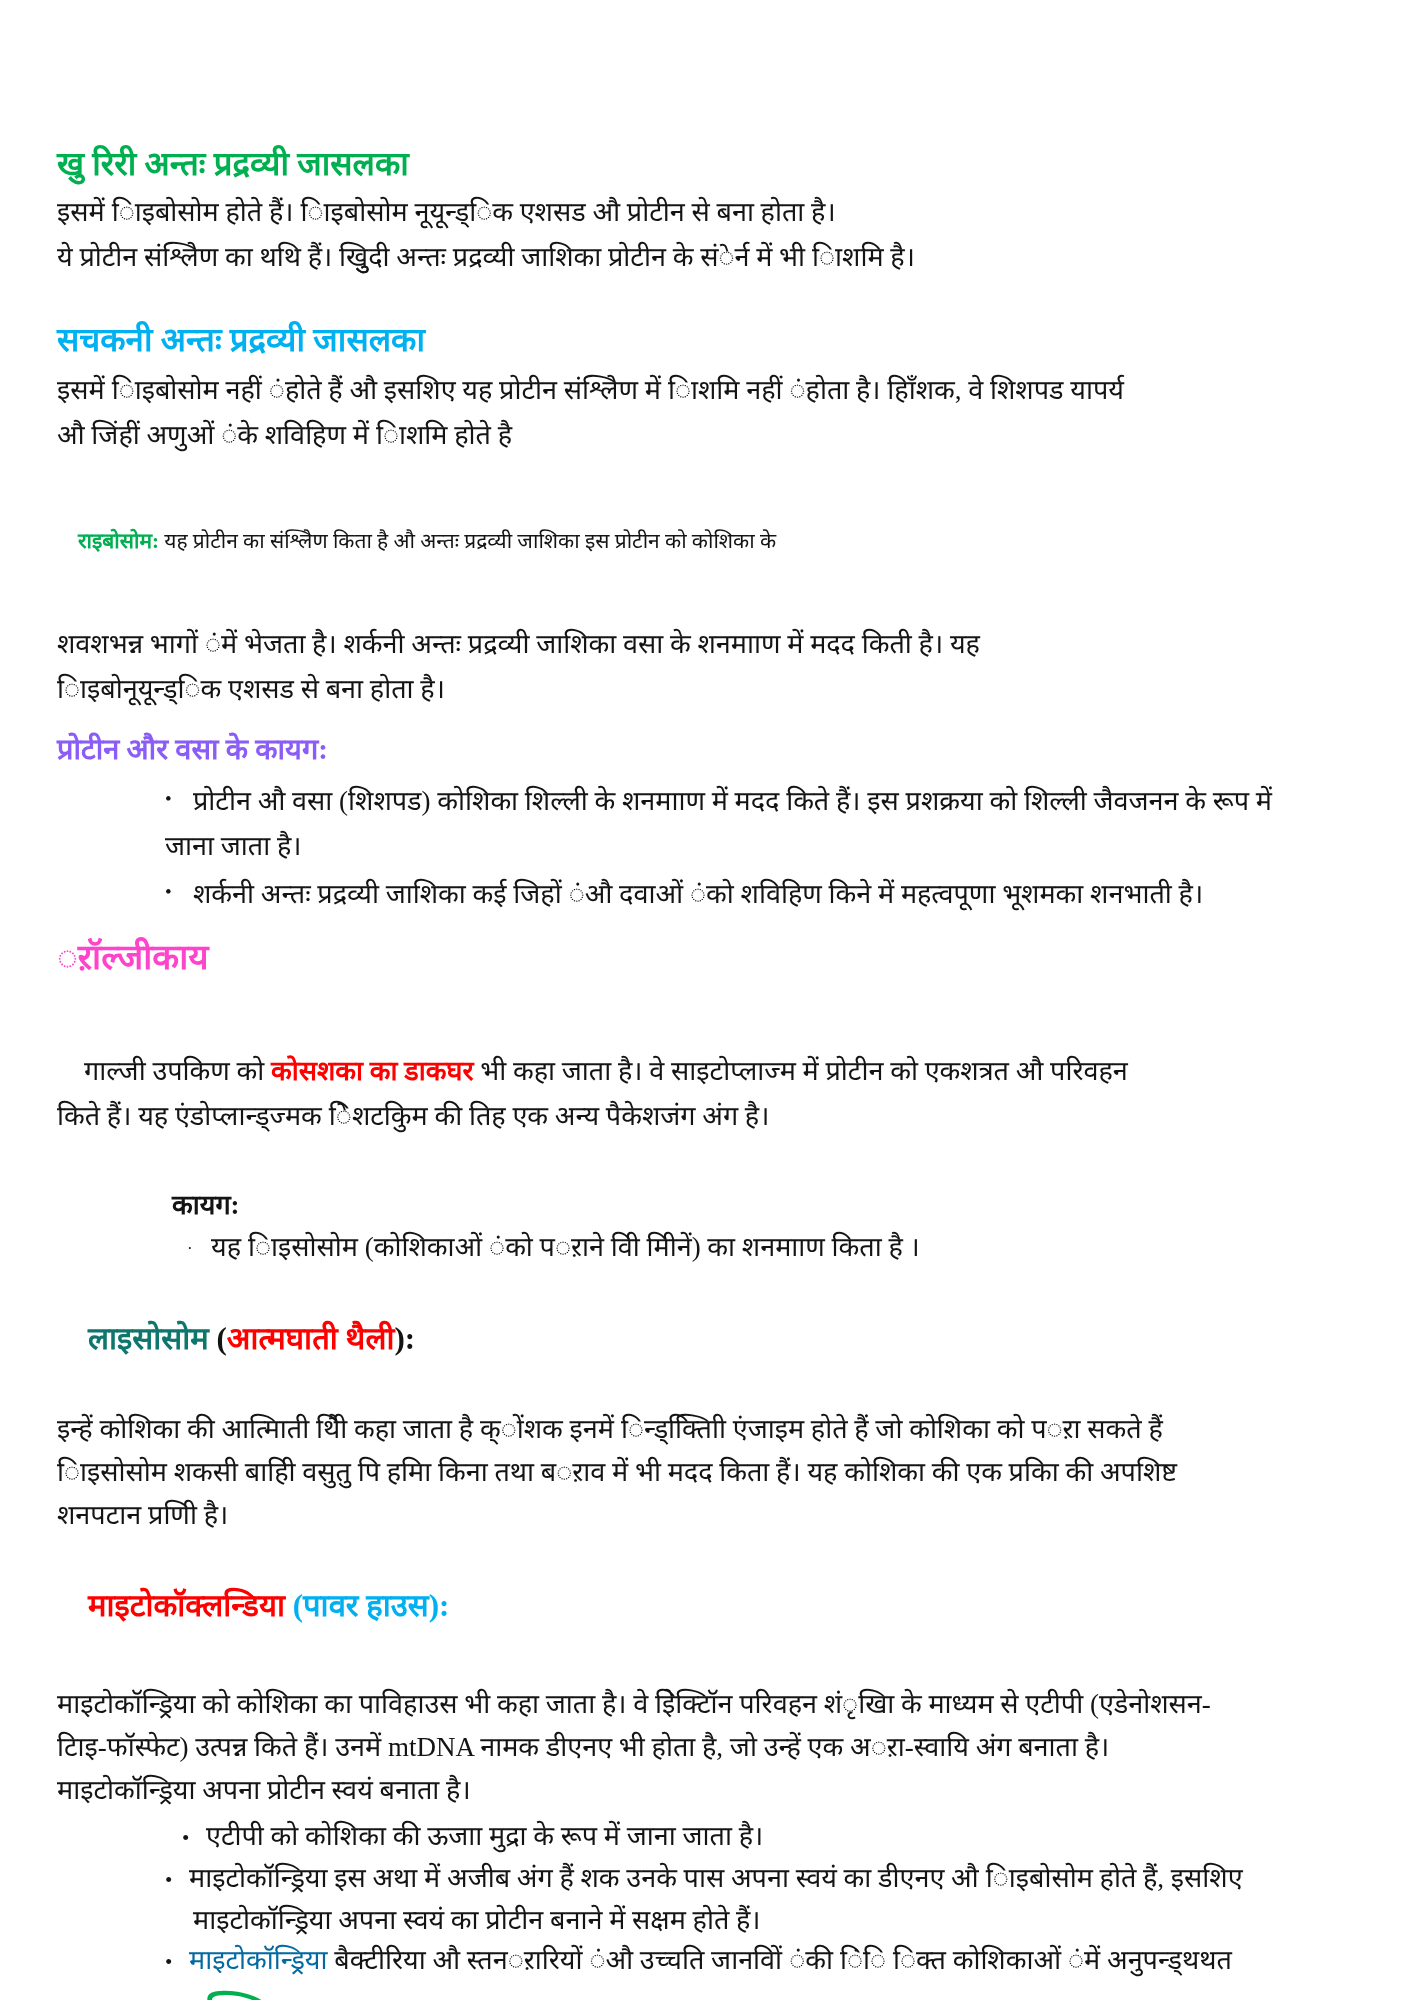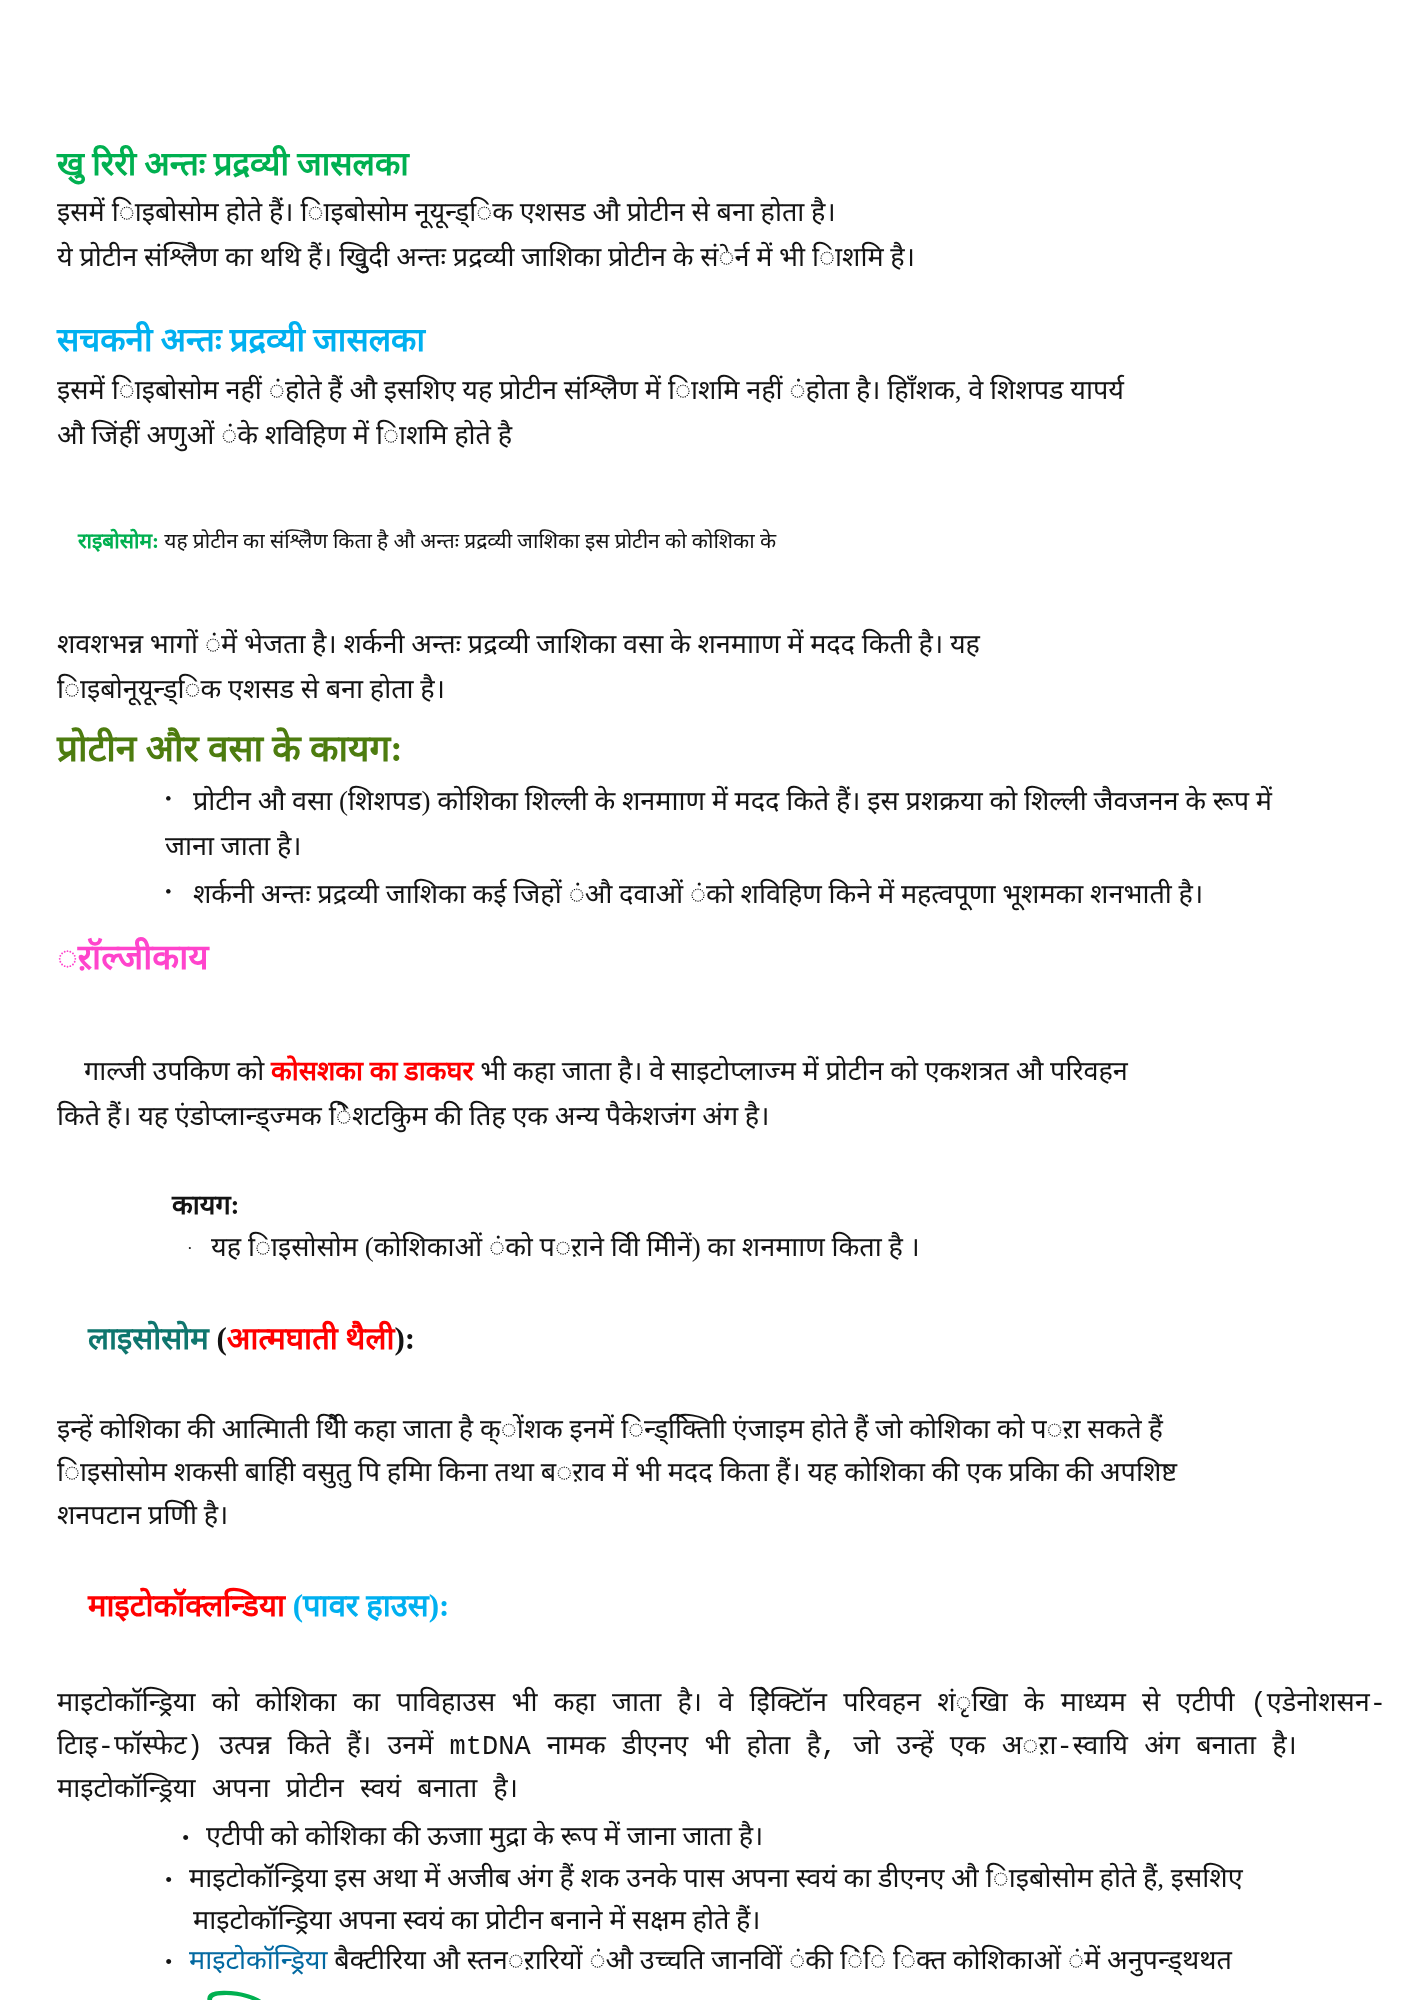--- a/index.html
+++ b/index.html
@@ -12,21 +12,21 @@
     box-sizing:border-box;
     padding:140px 0 0 57px;
     font-family:"Liberation Serif","DejaVu Serif",serif;
     color:#141414;
     font-size:27px;
   }
   .row{white-space:pre;line-height:45px;}
   
   .h-green{color:#00B050;font-weight:bold;font-size:33px;line-height:48px;white-space:pre;margin-bottom:2px;}
   .h-cyan{color:#00B0F0;font-weight:bold;font-size:33px;line-height:44px;white-space:pre;margin-bottom:6px;}
-  .h-orange{color:#4d7c0f;font-weight:bold;font-size:37px;line-height:48px;white-space:pre;margin-bottom:3px;}
+  .h-orange{color:#8b5cf6;font-weight:bold;font-size:29px;line-height:48px;white-space:pre;margin-bottom:3px;}
   .h-pink{color:#FF44CC;font-weight:bold;font-size:35px;line-height:52px;white-space:pre;margin-bottom:20px;}
   .h-mid{font-weight:bold;font-size:31px;line-height:46px;white-space:pre;}
   .h-big-green{color:#00B050;font-weight:bold;font-size:42px;line-height:54px;white-space:pre;margin-bottom:6px;}
   .blue-word{color:#0f766e;font-weight:bold;}
   .red-word{color:#FF0000;font-weight:bold;text-align:right;}
   .cyan-word{color:#00B0F0;font-weight:bold;}
   .mito-blue{color:#0369a1;}
   
   .p-rough{margin-bottom:38px;}
   .p-smooth{margin-bottom:2px;}
@@ -34,21 +34,21 @@
   .ribo-label{color:#00B050;font-weight:bold;}
   .p-ribo{margin-bottom:13px;}
   .ul1{margin-bottom:15px;}
   .ul1 .row{padding-left:108px;}
   .marker1{display:inline-block;font-size:19px;vertical-align:5px;width:28px;}
   .karya{padding-left:115px;font-weight:bold;line-height:42px;white-space:pre;}
   .golgi-bullet{padding-left:130px;line-height:42px;white-space:pre;}
   .marker2{display:inline-block;font-size:17px;width:24px;vertical-align:2px;}
   .p-lyso{line-height:43px;}
   .h-mito{margin-bottom:8px;}
-  .p-mito{line-height:43px;margin-bottom:4px;font-family:Liberation Mono, monospace;}
+  .p-mito{line-height:43px;margin-bottom:4px;}
   .mito-ul{margin-bottom:6px;}
   .mito-ul .row{line-height:40px;}
   .mb1{padding-left:125px;}
   .mb2{padding-left:108px;}
   .mb2c{padding-left:136px;}
   .marker3{display:inline-block;font-size:21px;width:24px;}
 </style>
 </head>
 <body>
 

